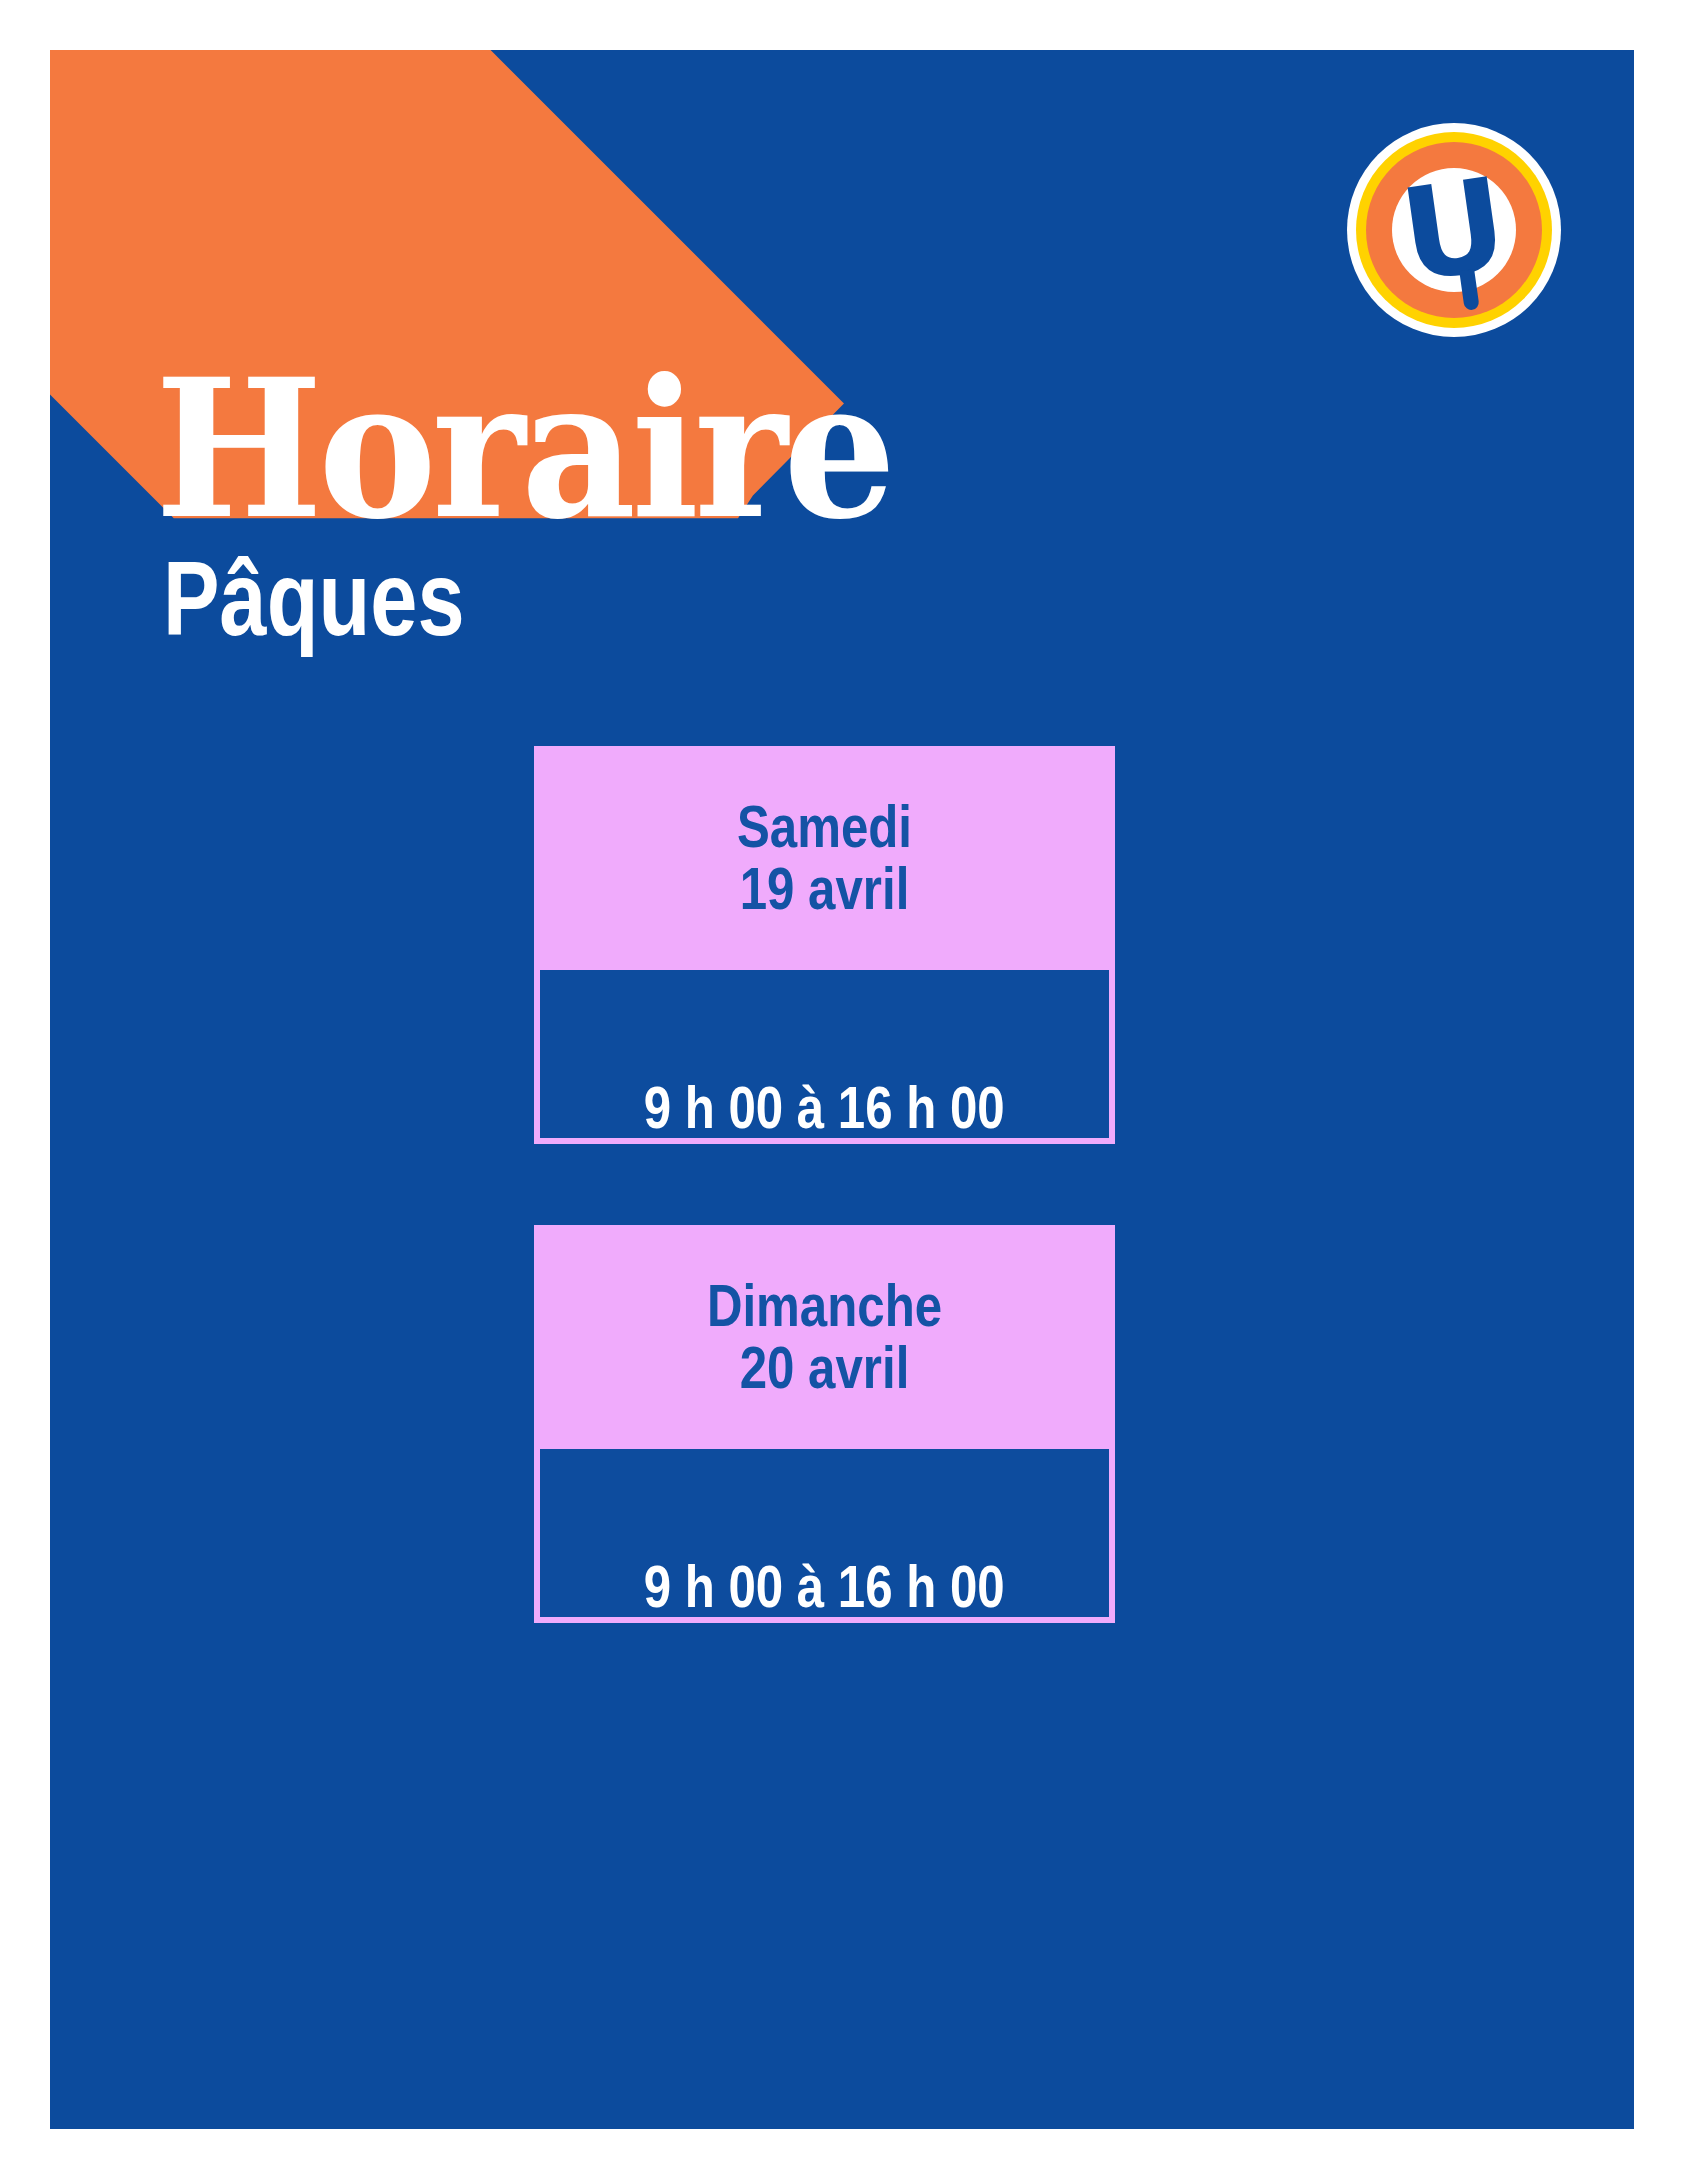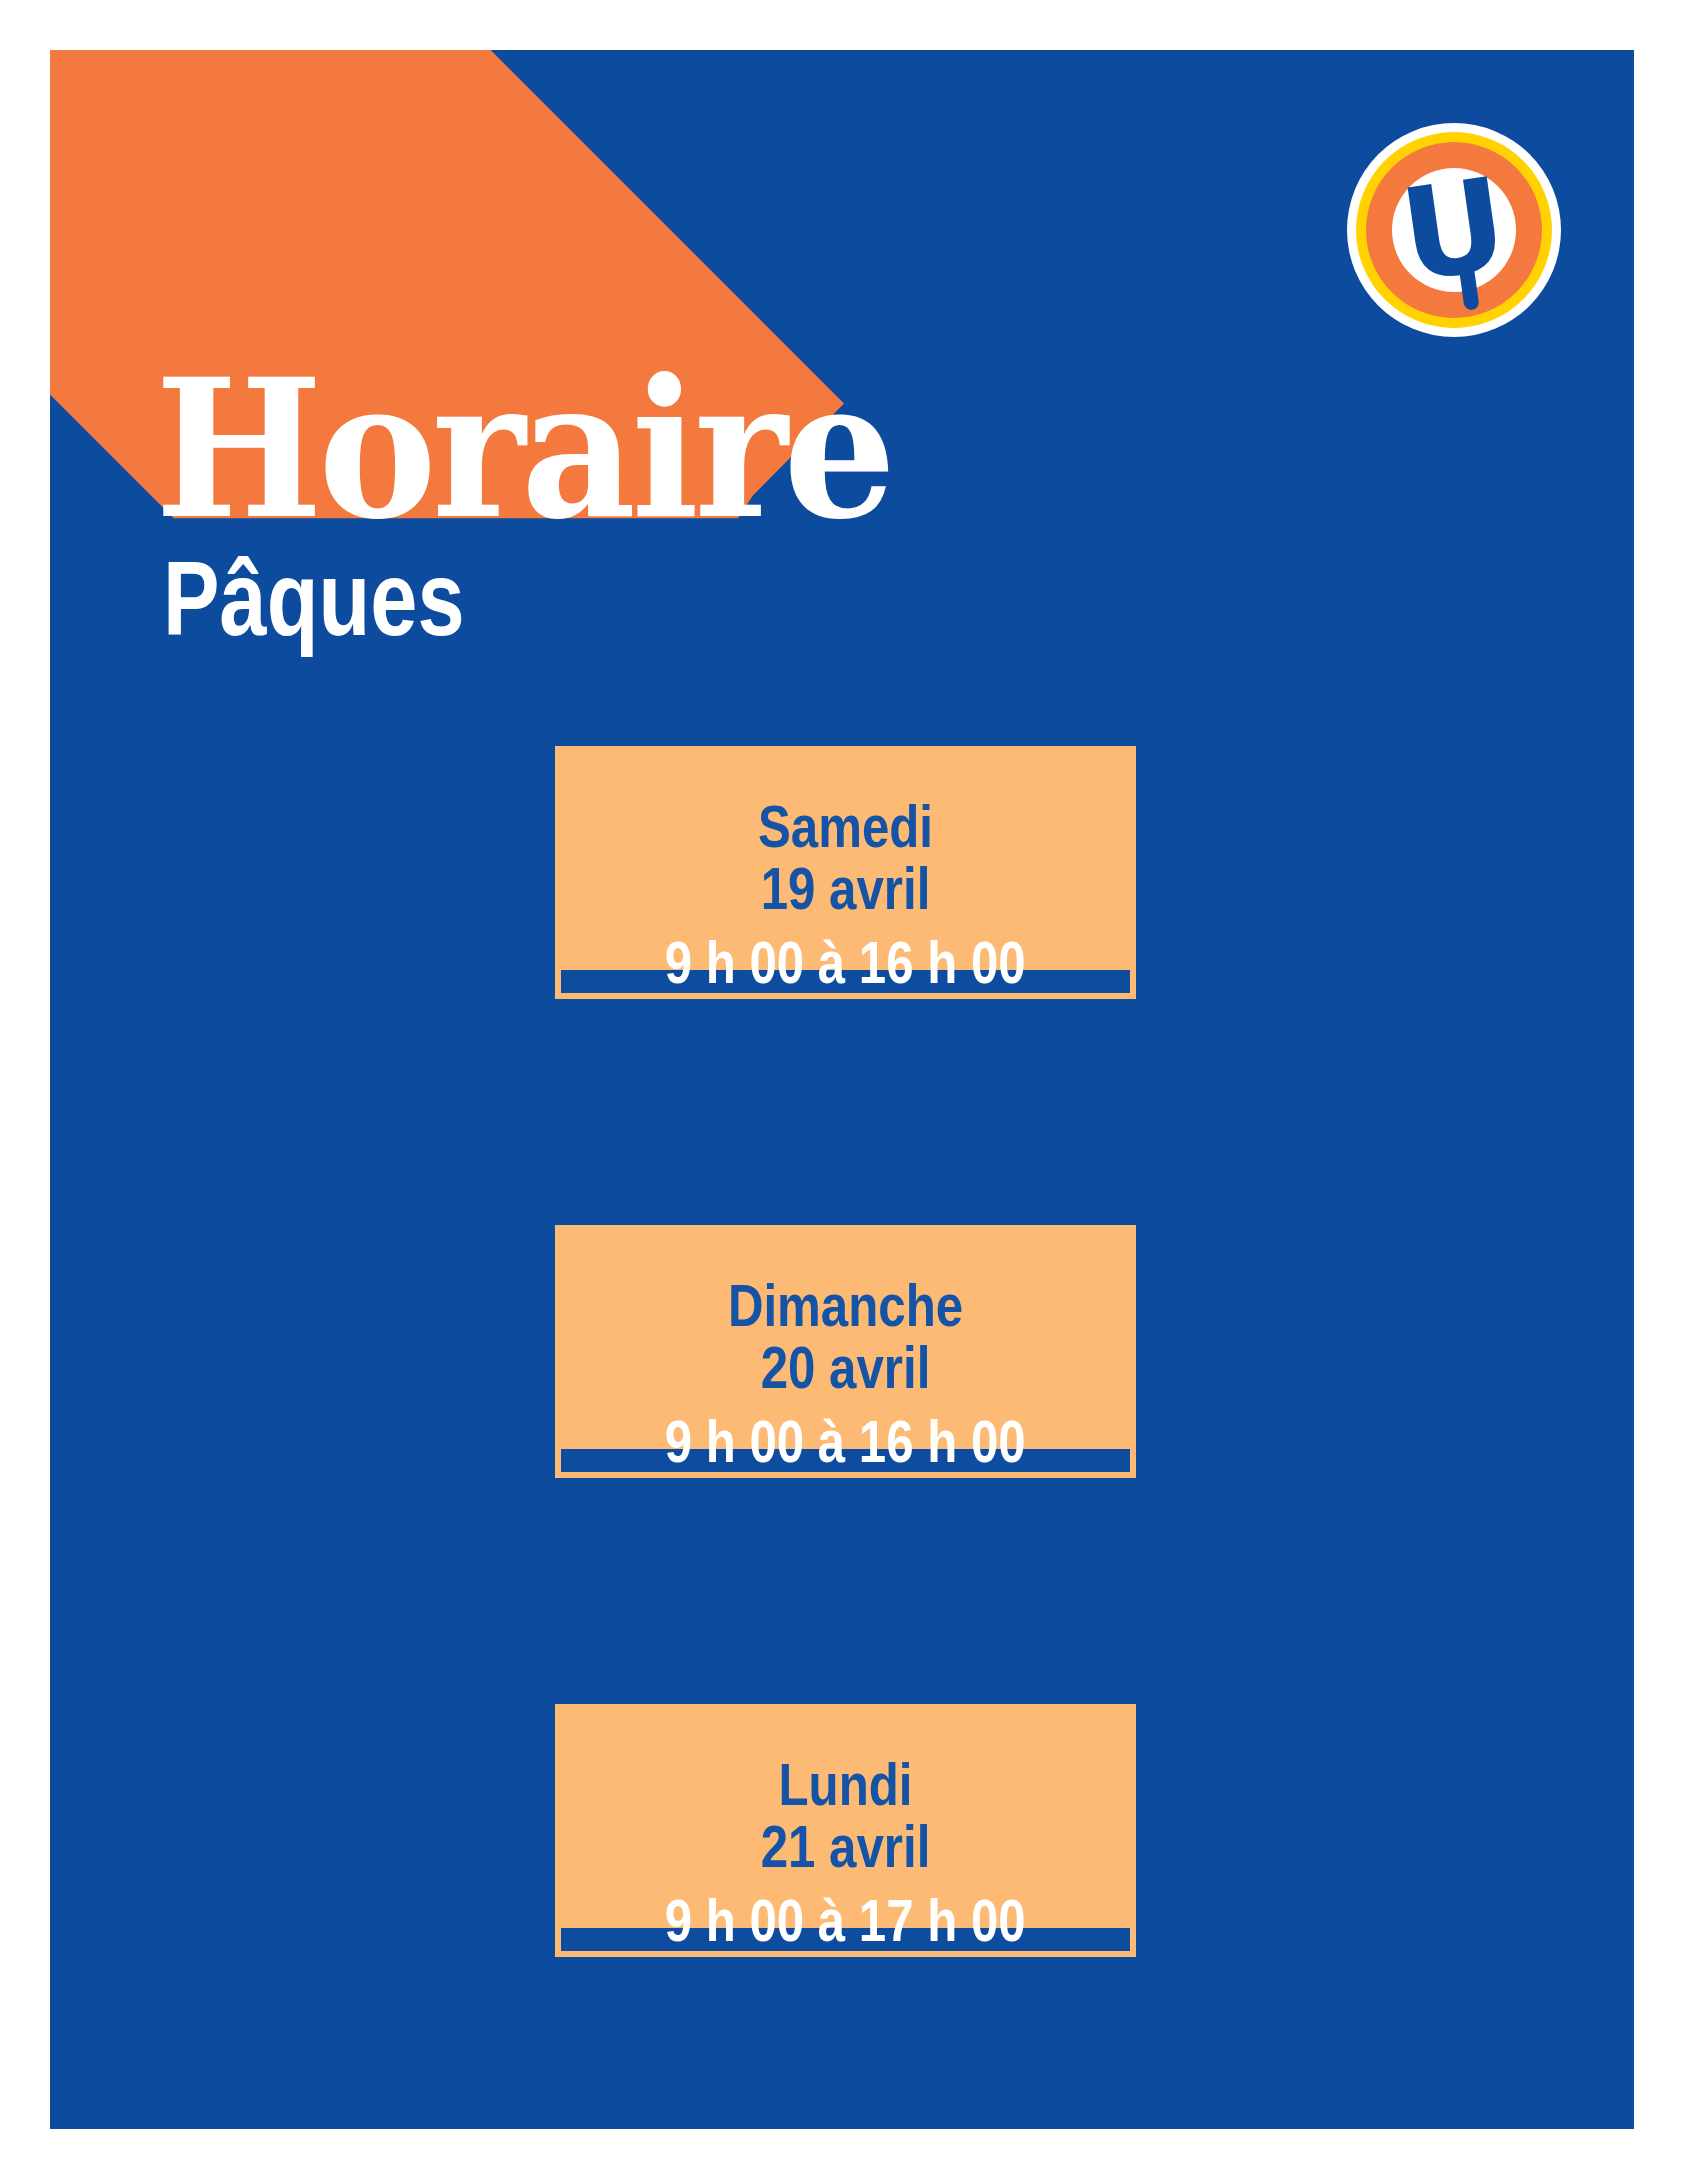--- a/index.html
+++ b/index.html
@@ -43,22 +43,22 @@
     transform:rotate(-8deg);
   }
   .logo .u-tail{
     position:absolute;left:115px;top:147px;width:15px;height:40px;
     background:#0c4b9d;border-radius:0 0 8px 8px;
     transform:rotate(-8deg);
   }
 
   
   .card{
-    position:absolute;left:505px;width:581px;height:253px;
-    background:#fdba74;
+    position:absolute;left:484px;width:581px;height:398px;
+    background:#f0abfc;
   }
   .card.c1{top:696px;}
   .card.c2{top:1175px;}
   .card.c3{top:1654px;}
   .card .day-block{
     position:absolute;left:0;right:0;top:50px;
     text-align:center;color:#1453a5;
     font-weight:bold;font-size:60px;line-height:62px;
     transform:scaleX(0.82);transform-origin:center top;
     white-space:nowrap;
@@ -108,24 +108,15 @@
   <div class="card c2">
     <div class="day-block">
       <div>Dimanche</div>
       <div>20 avril</div>
     </div>
     <div class="hours-box">
       <div class="hours-text">9 h 00 à 16 h 00</div>
     </div>
   </div>
 
-  <div class="card c3">
-    <div class="day-block">
-      <div>Lundi</div>
-      <div>21 avril</div>
-    </div>
-    <div class="hours-box">
-      <div class="hours-text">9 h 00 à 17 h 00</div>
-    </div>
-  </div>
 
 </div>
 
 
 </body></html>

